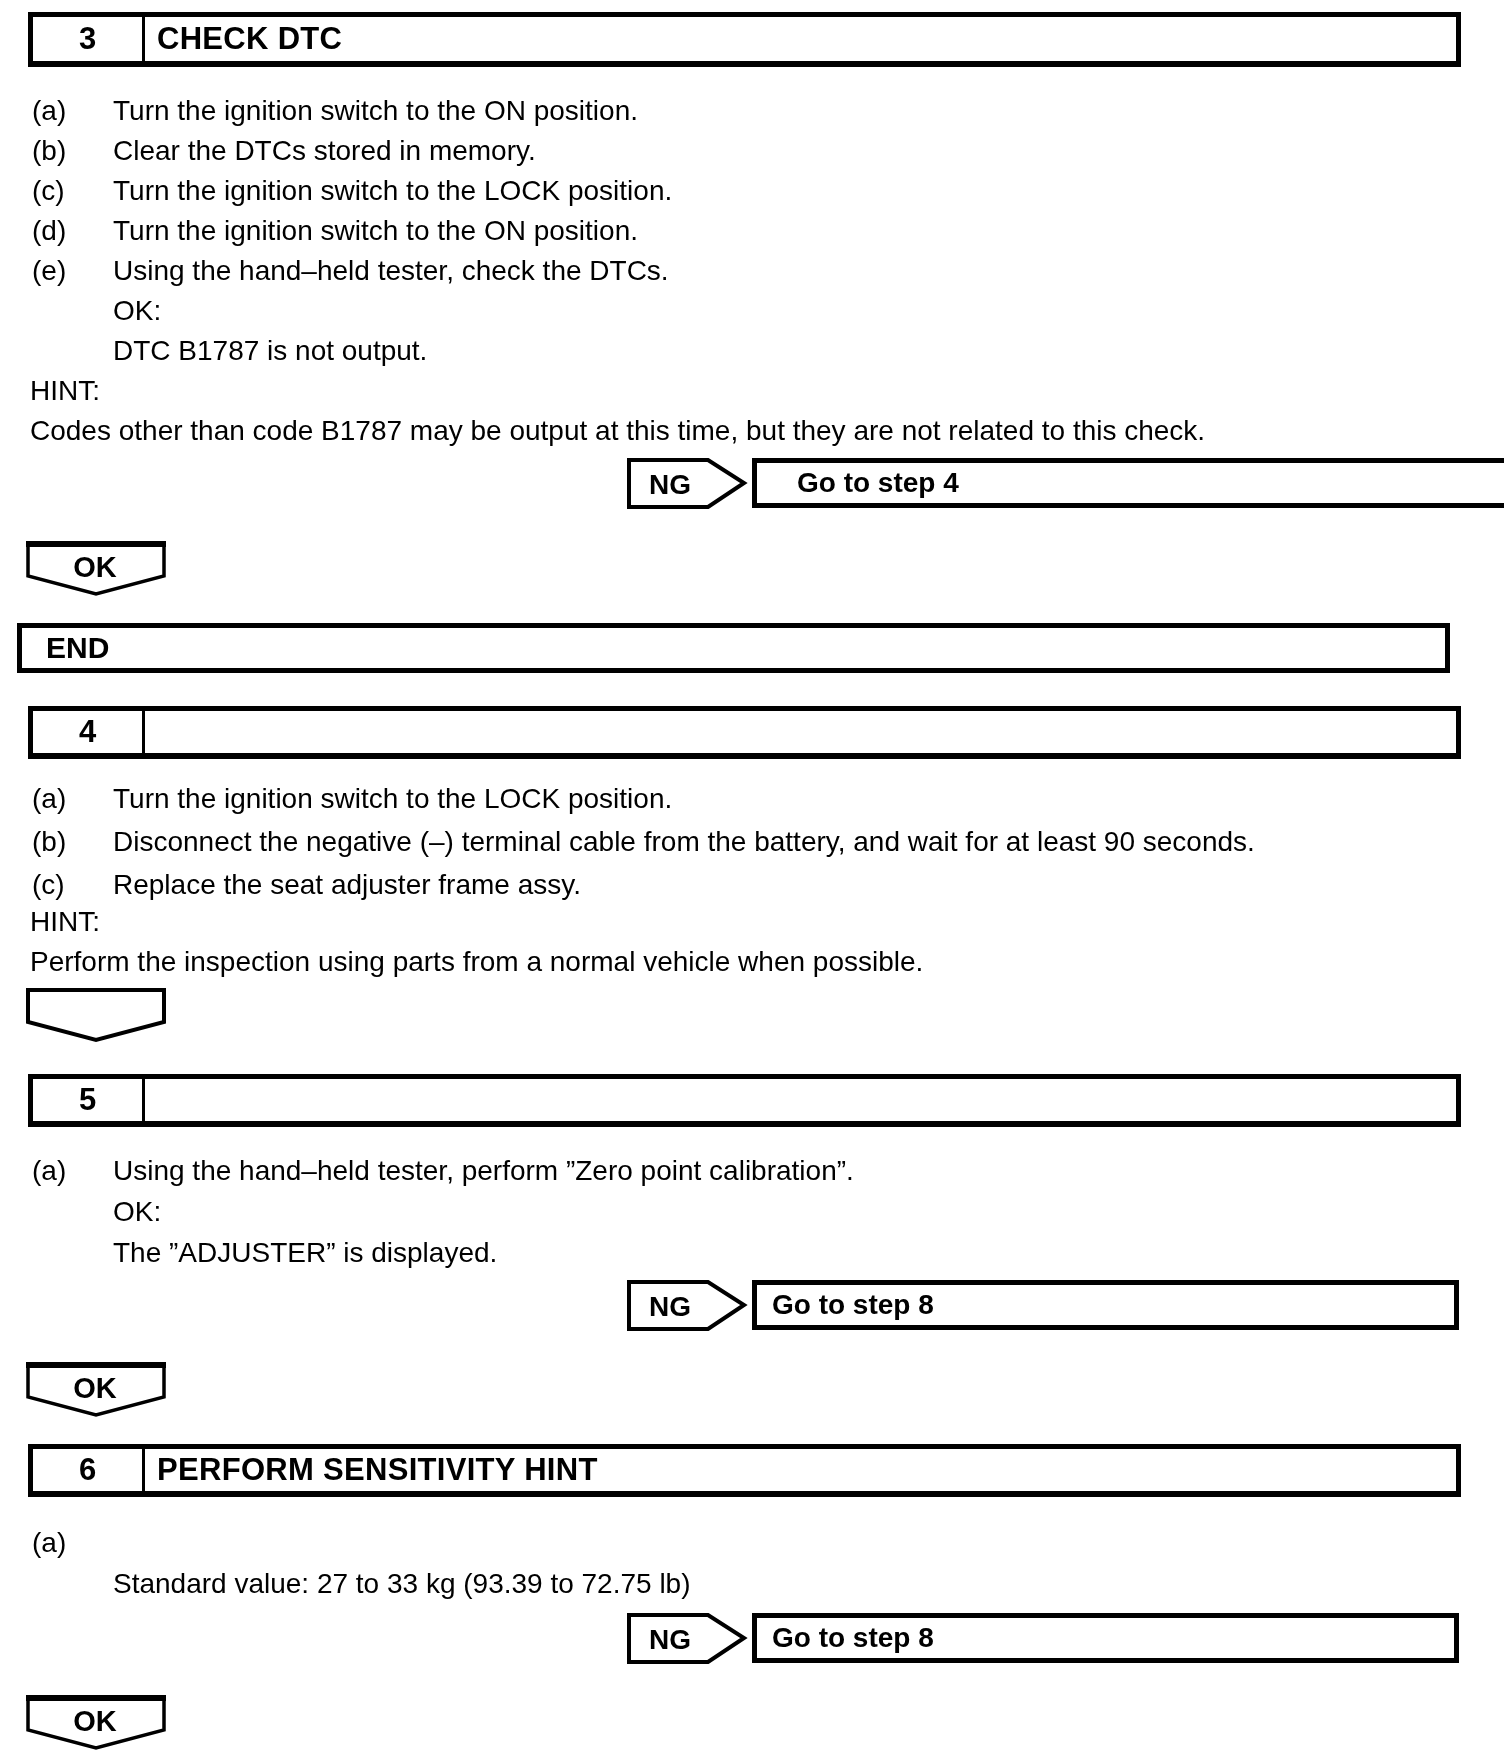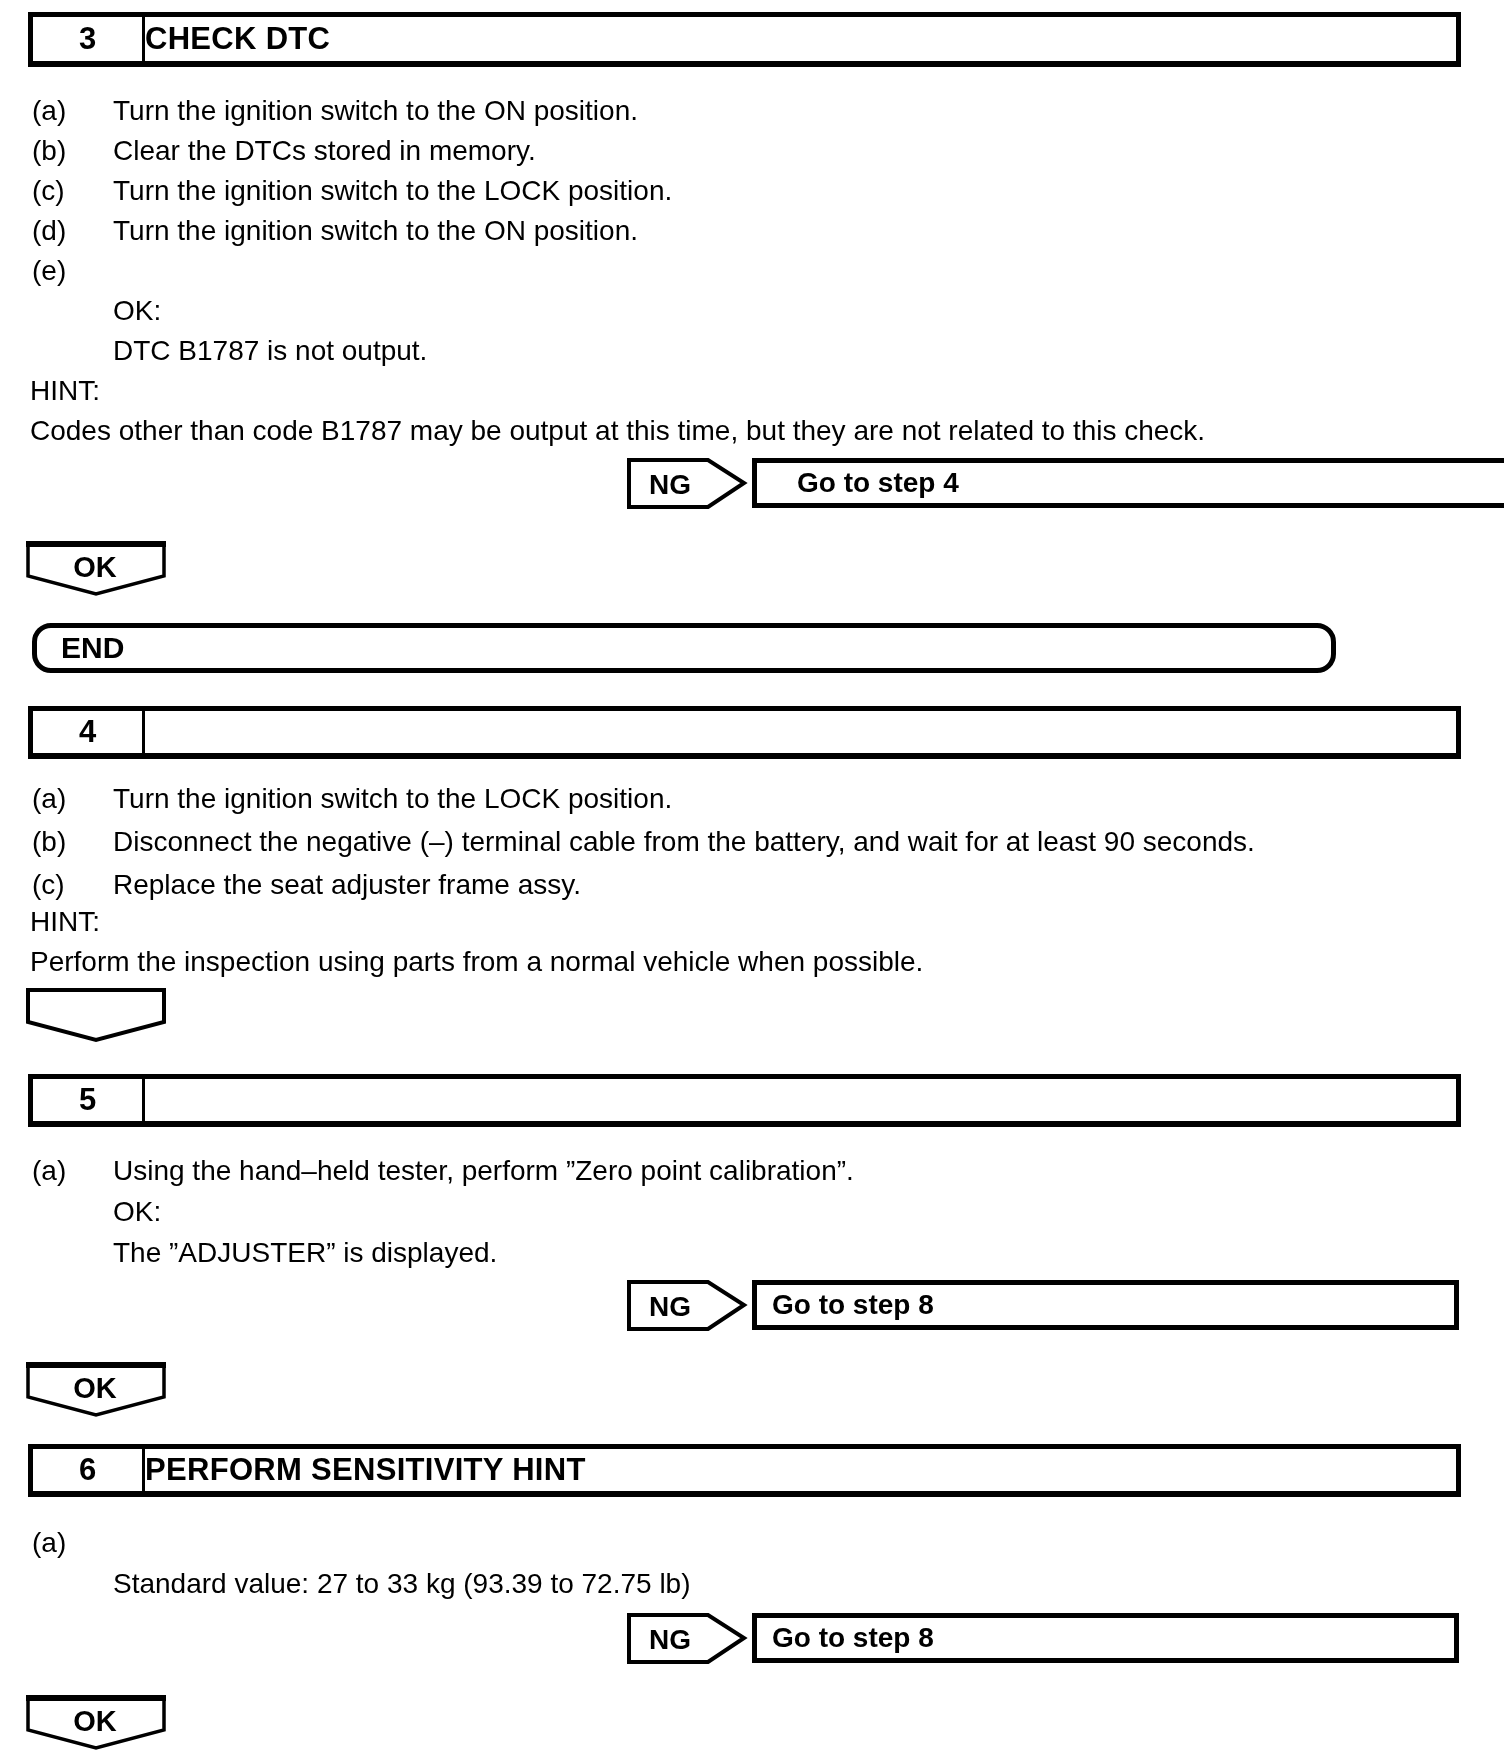--- a/index.html
+++ b/index.html
@@ -34,20 +34,21 @@
     display: flex;
     align-items: center;
     justify-content: center;
     font-weight: bold;
     font-size: 31px;
   }
   .step-title {
     flex: 1;
     display: flex;
     align-items: center;
+    padding-left: 12px;
     font-weight: bold;
     font-size: 31px;
     letter-spacing: 0.3px;
     border-radius: 16px;
   }
 
   
   .textblock { font-size: 28px; }
   .lh40 { line-height: 40px; }
   .lh41 { line-height: 41px; }
@@ -107,20 +108,21 @@
     <div class="row">
       <span class="li-label">(c)</span>
       <span>Turn the ignition switch to the LOCK position.</span>
     </div>
     <div class="row">
       <span class="li-label">(d)</span>
       <span>Turn the ignition switch to the ON position.</span>
     </div>
     <div class="row">
       <span class="li-label">(e)</span>
+      <span>Using the hand–held tester, check the DTCs.</span>
     </div>
     <div class="indent bold">OK:</div>
     <div class="indent bold">DTC B1787 is not output.</div>
   </div>
 
   <div class="abs textblock lh40" style="left:30px; top:371px;">
     <div>HINT:</div>
     <div>Codes other than code B1787 may be output at this time, but they are not related to this check.</div>
   </div>
 
@@ -135,21 +137,21 @@
   </div>
 
   <div class="abs" style="left:26px; top:540px;">
     <svg width="140" height="58" viewBox="0 0 140 58">
       <polygon points="2,5 138,5 138,36 70,54 2,36" fill="#ffffff" stroke="#000000" stroke-width="3.5"></polygon>
       <rect x="0" y="1" width="140" height="6" fill="#000000"></rect>
       <text x="69" y="37" text-anchor="middle" font-size="29">OK</text>
     </svg>
   </div>
 
-  <div class="abs end-box" style="left:32px; top:623px; width:1304px; height:50px;border-radius:19px;">
+  <div class="abs end-box" style="left:17px; top:623px; width:1433px; height:50px;">
     <span>END</span>
   </div>
 
   <div class="abs step-header" style="left:28px; top:706px; width:1433px; height:53px;">
     <div class="step-num">4</div>
   </div>
 
   <div class="abs textblock lh43" style="left:32px; top:777px;">
     <div class="row">
       <span class="li-label">(a)</span>

